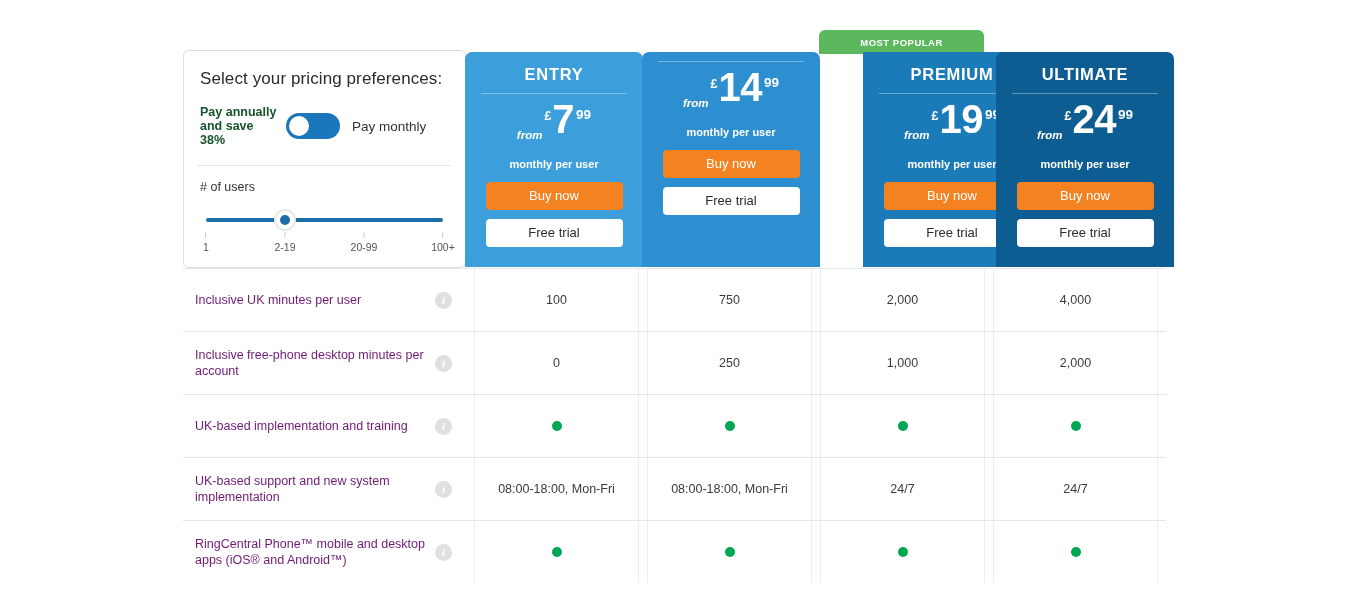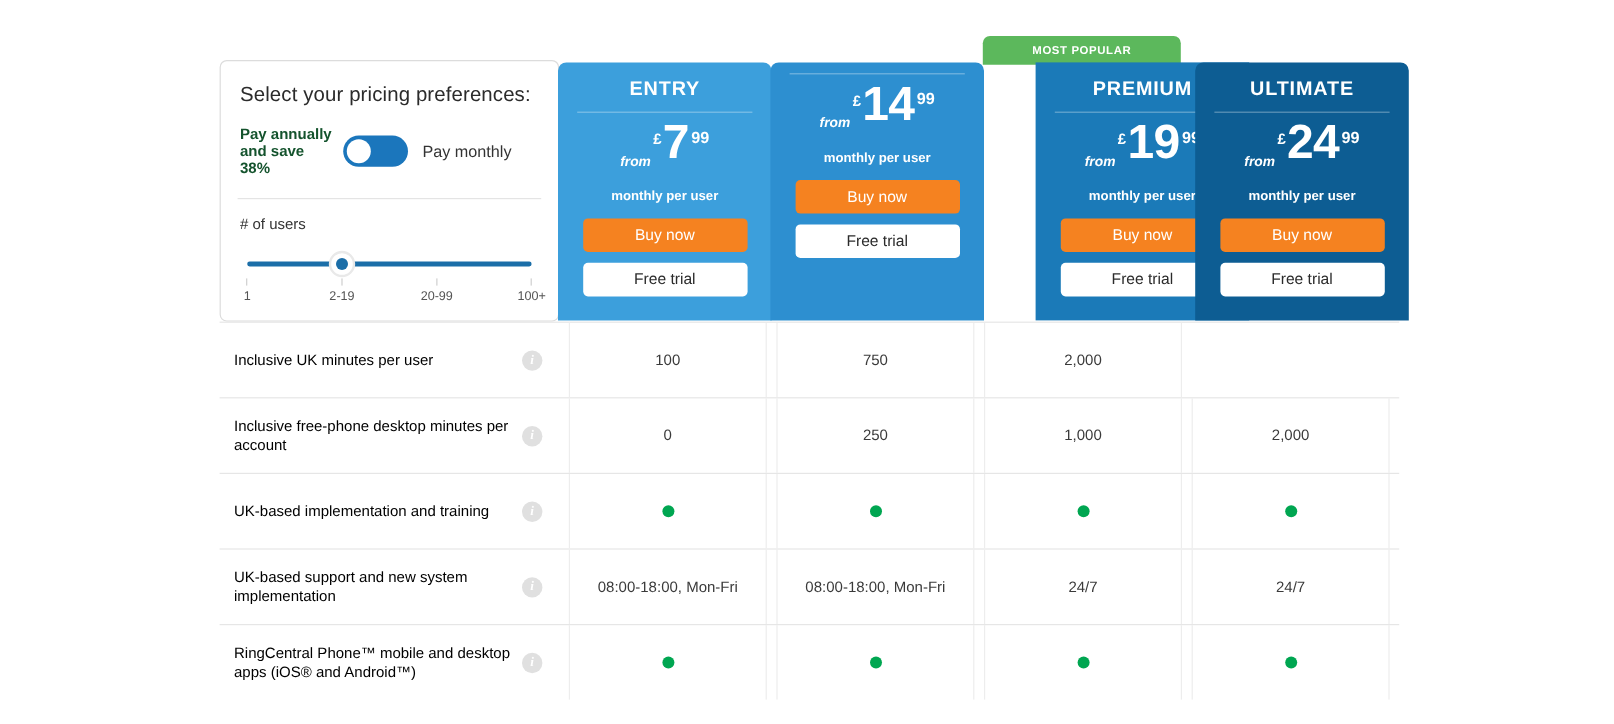--- a/index.html
+++ b/index.html
@@ -104,21 +104,21 @@
 
   
   .table{position:absolute;left:0;top:268px;width:983px;}
   .trow{display:flex;border-top:1px solid #e6e6e6;}
   .trow.first{border-top:1px solid #e6e6e6;}
   .feat-cell{
     width:283px;min-height:62px;display:flex;align-items:center;
     padding:8px 0 8px 12px;box-sizing:border-box;
   }
   .feat-text{
-    flex:1;font-size:12.5px;color:#000000;line-height:16px;padding-right:10px;
+    flex:1;font-size:12.5px;color:#701a75;line-height:16px;padding-right:10px;
   }
   .info{
     flex:none;width:17px;height:17px;border-radius:50%;background:#e0e0e0;
     color:#ffffff;font-size:11px;font-style:italic;font-weight:bold;
     display:flex;align-items:center;justify-content:center;margin-right:14px;cursor:pointer;
     font-family:"Liberation Serif", serif;
   }
   .sp{width:8px;}
   .val-cell{
     width:165px;min-height:62px;display:flex;align-items:center;justify-content:center;
@@ -248,20 +248,21 @@
             <div class="feat-text">Inclusive UK minutes per user</div>
             <div class="info">i</div>
           </div>
           <div class="sp"></div>
           <div class="val-cell">100</div>
           <div class="sp"></div>
           <div class="val-cell">750</div>
           <div class="sp"></div>
           <div class="val-cell">2,000</div>
           <div class="sp"></div>
+          <div class="val-cell">4,000</div>
         </div>
         <div class="trow">
           <div class="feat-cell">
             <div class="feat-text">Inclusive free-phone desktop minutes per account</div>
             <div class="info">i</div>
           </div>
           <div class="sp"></div>
           <div class="val-cell">0</div>
           <div class="sp"></div>
           <div class="val-cell">250</div>

